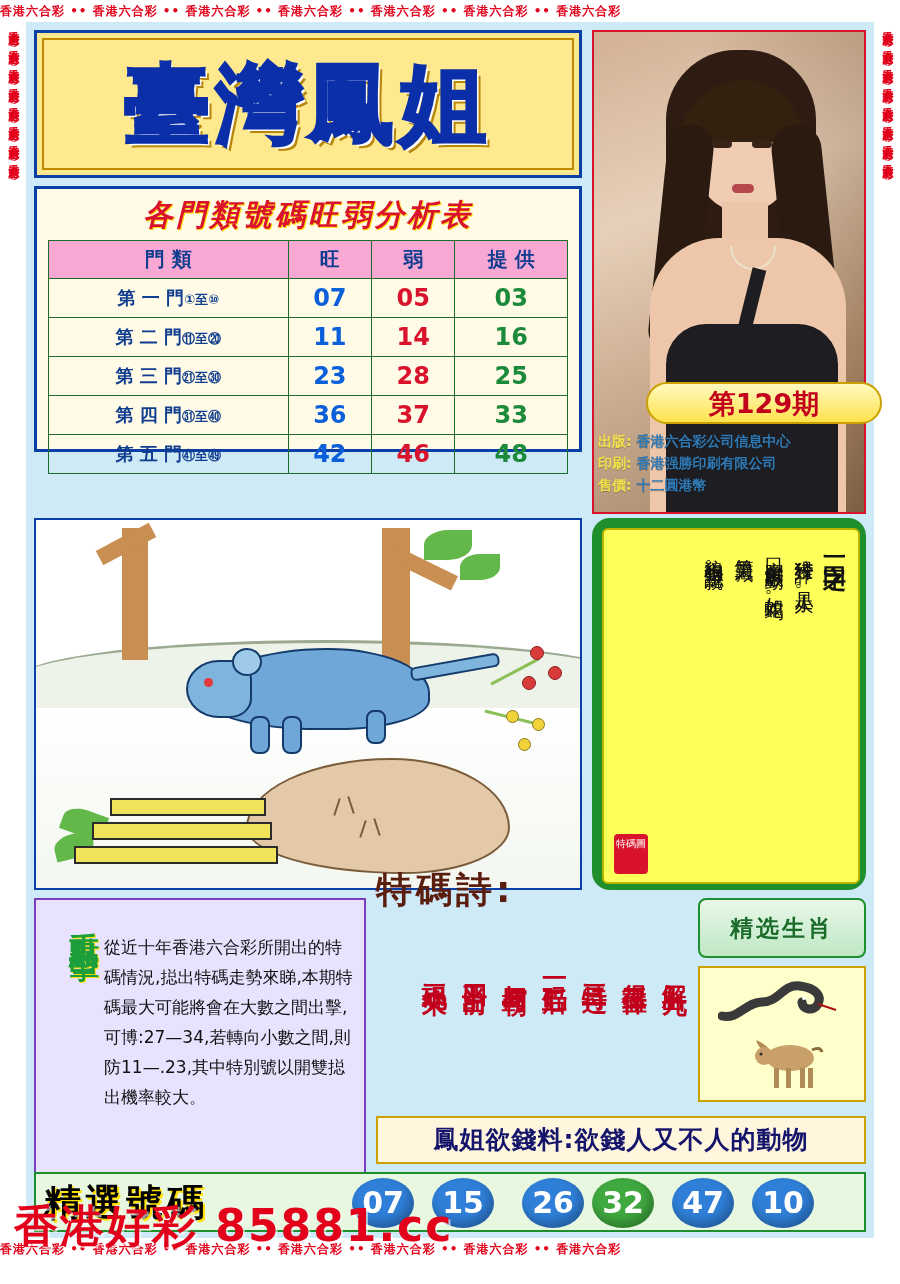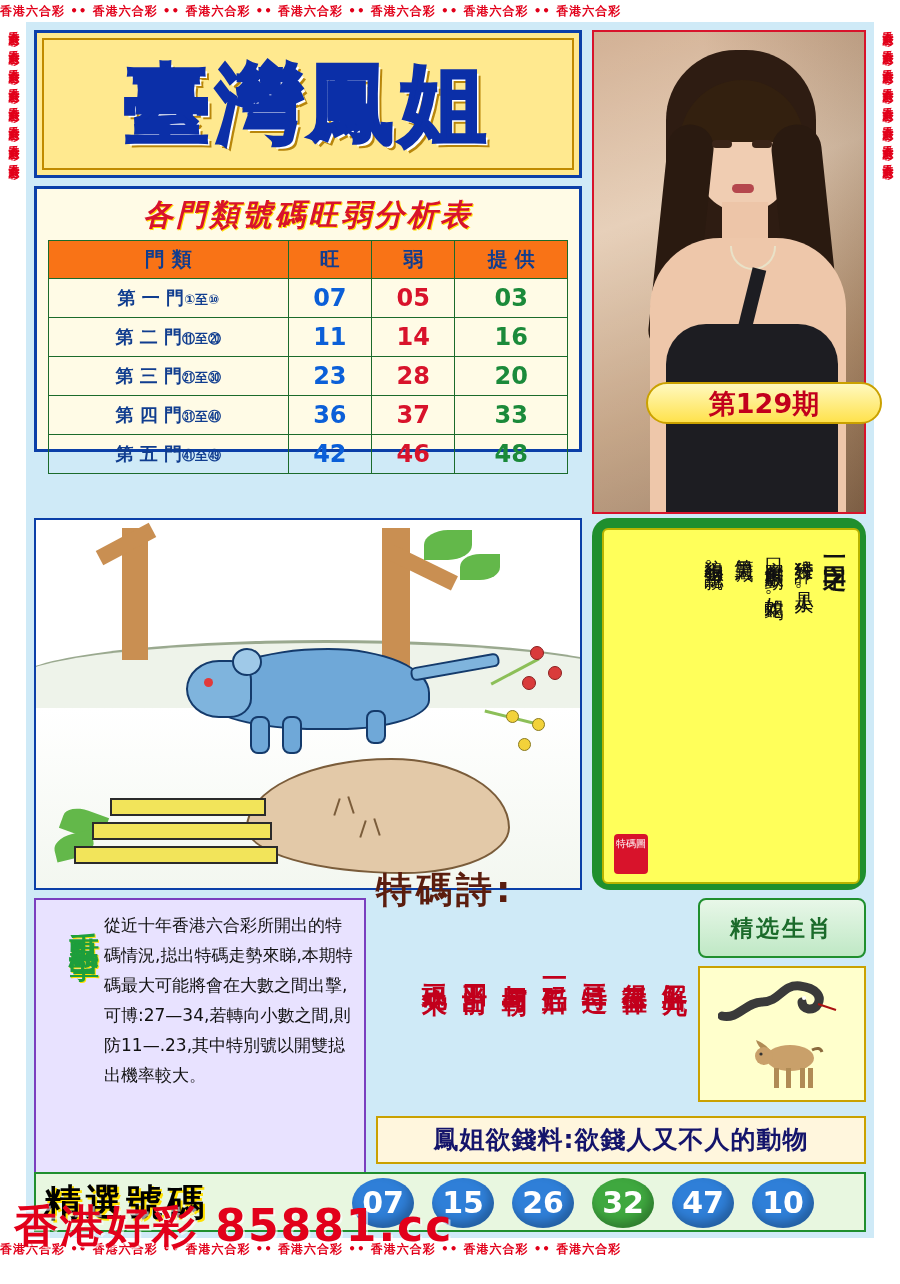--- a/index.html
+++ b/index.html
@@ -31,21 +31,21 @@
             color:#0b2fa8;-webkit-text-stroke:3px #0b2fa8;letter-spacing:6px;
             text-shadow:3px 3px 0 #ffffff, 5px 5px 0 #b8860b;}
 
   
   .tablebox{position:absolute;left:8px;top:164px;width:548px;height:266px;
             background:#fffbe6;border:3px solid #0b3fa8;box-sizing:border-box;}
   .table-title{text-align:center;font-size:30px;font-weight:bold;color:#d8132b;
                letter-spacing:3px;margin:6px 0 4px;text-shadow:1px 1px 0 #ffe000;font-style:italic;}
   table.analysis{width:96%;margin:0 auto;border-collapse:collapse;font-size:19px;}
   table.analysis th,table.analysis td{border:1px solid #1b6b2b;text-align:center;padding:5px 2px;}
-  table.analysis th{color:#103d8f;font-weight:bold;font-size:20px;background:#f97316;}
+  table.analysis th{color:#103d8f;font-weight:bold;font-size:20px;background:#f9a8d4;}
   table.analysis td.cat{color:#103d8f;font-weight:bold;text-align:center;font-size:18px;}
   table.analysis td.num{font-size:24px;font-weight:bold;}
   .c-wang{color:#0b5fd8;}
   .c-ruo{color:#d8132b;}
   .c-ti{color:#1b8a3a;}
   .small-sub{font-size:13px;}
 
   
   .photo{position:absolute;left:566px;top:8px;width:274px;height:484px;
          border:2px solid #d8132b;box-sizing:border-box;overflow:hidden;
@@ -122,21 +122,21 @@
   .stamp{position:absolute;left:10px;bottom:8px;width:34px;height:40px;background:#d8132b;
          border-radius:4px;color:#fff;font-size:10px;line-height:12px;text-align:center;padding-top:4px;
          box-sizing:border-box;}
 
   
   .purplebox{position:absolute;left:8px;top:876px;width:332px;height:300px;background:#e8e2ff;
              border:2px solid #7a3fbf;box-sizing:border-box;display:flex;}
   .vtitle{width:58px;writing-mode:vertical-rl;text-orientation:upright;font-size:30px;font-weight:bold;
           color:#1d9e3c;text-shadow:1px 1px 0 #ffe000;padding:8px 0 0 10px;letter-spacing:6px;}
   .ptext{flex:1;padding:10px 10px 10px 0;font-size:17px;line-height:30px;color:#111;
-         font-family:"DejaVu Sans","Liberation Serif",serif;}
+         font-family:"DejaVu Sans","Liberation Serif",serif;margin-top:22px;}
 
   
   .temashi-label{position:absolute;left:350px;top:844px;width:206px;height:52px;
                  font-size:36px;font-weight:bold;color:#5b1d0e;letter-spacing:4px;}
   .poem2{position:absolute;left:350px;top:942px;width:316px;height:194px;display:flex;flex-direction:row-reverse;gap:4px;}
   .poem2 .vcol{font-size:25px;line-height:36px;color:#c2001c;font-weight:bold;}
 
   
   .zodiacbox{position:absolute;left:672px;top:876px;width:168px;height:60px;
              background:linear-gradient(#e8f7e8,#bfe8c5);border:2px solid #1f8f2e;border-radius:8px;
@@ -155,21 +155,21 @@
   
   .bottombar{position:absolute;left:8px;top:1150px;width:832px;height:60px;background:#e8f7e0;
              border:2px solid #1f8f2e;box-sizing:border-box;}
   .jingxuan{position:absolute;left:18px;top:1156px;font-size:37px;font-weight:bold;color:#000000;
             letter-spacing:4px;text-shadow:2px 2px 0 #ffe000;}
   .ball{position:absolute;top:1156px;width:62px;height:50px;border-radius:50%;
         text-align:center;line-height:50px;font-size:30px;font-weight:bold;color:#fff;
         box-shadow:inset -4px -6px 10px rgba(0,0,0,.25);}
   .ball.b1{left:326px;background:#2f7fd8;}
   .ball.b2{left:406px;background:#2f7fd8;}
-  .ball.b3{left:486px;background:#2f7fd8;}
+  .ball.b3{left:496px;background:#2f7fd8;}
   .ball.b4{left:566px;background:#3fa83f;}
   .ball.b5{left:646px;background:#2f7fd8;}
   .ball.b6{left:726px;background:#2f7fd8;}
 
   .watermark{position:absolute;left:14px;bottom:28px;font-size:44px;font-weight:bold;color:#e2001a;
              letter-spacing:2px;text-shadow:2px 2px 0 rgba(255,255,255,.6);z-index:20;}
 </style>
 </head>
 <body>
 
@@ -225,21 +225,21 @@
             <td class="num c-wang">11</td>
             <td class="num c-ruo">14</td>
             <td class="num c-ti">16</td>
           </tr>
           <tr>
             <td class="cat">
               <span>第 三 門</span><span class="small-sub">㉑至㉚</span>
             </td>
             <td class="num c-wang">23</td>
             <td class="num c-ruo">28</td>
-            <td class="num c-ti">20</td>
+            <td class="num c-ti">25</td>
           </tr>
           <tr>
             <td class="cat">
               <span>第 四 門</span><span class="small-sub">㉛至㊵</span>
             </td>
             <td class="num c-wang">36</td>
             <td class="num c-ruo">37</td>
             <td class="num c-ti">33</td>
           </tr>
           <tr>
@@ -266,20 +266,34 @@
       <div class="ph-lip"></div>
       <div class="ph-neck"></div>
       <div class="ph-body"></div>
       <div class="ph-neckl"></div>
       <div class="ph-strap"></div>
       <div class="ph-dress"></div>
     </div>
 
     <div class="issue">第129期</div>
 
+    <div class="credits">
+      <div>
+        <span class="lbl">出版:</span>
+        <span>香港六合彩公司信息中心</span>
+      </div>
+      <div>
+        <span class="lbl">印刷:</span>
+        <span>香港强勝印刷有限公司</span>
+      </div>
+      <div>
+        <span class="lbl">售價:</span>
+        <span>十二圓港幣</span>
+      </div>
+    </div>
 
     <div class="cartoon">
       <div class="sky"></div>
       <div class="hill"></div>
       <div class="ground"></div>
 
       <div class="tree1"></div>
       <div class="tree1b"></div>
       <div class="tree2"></div>
       <div class="tree2b"></div>

